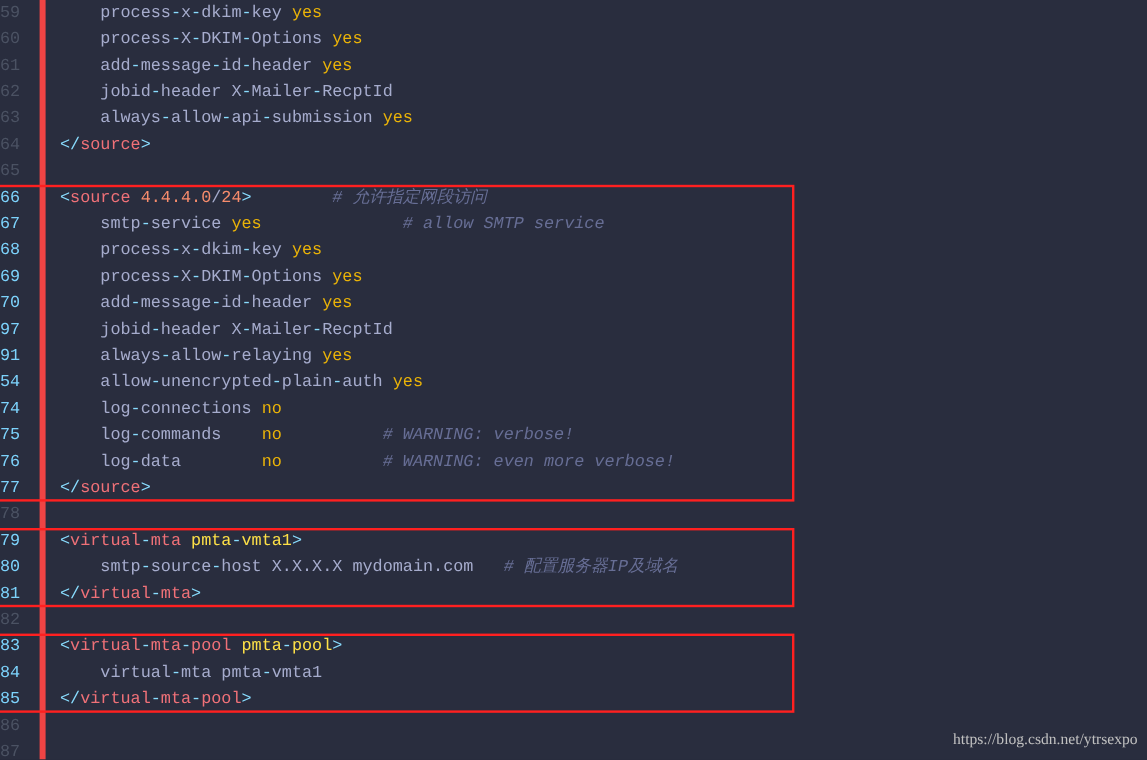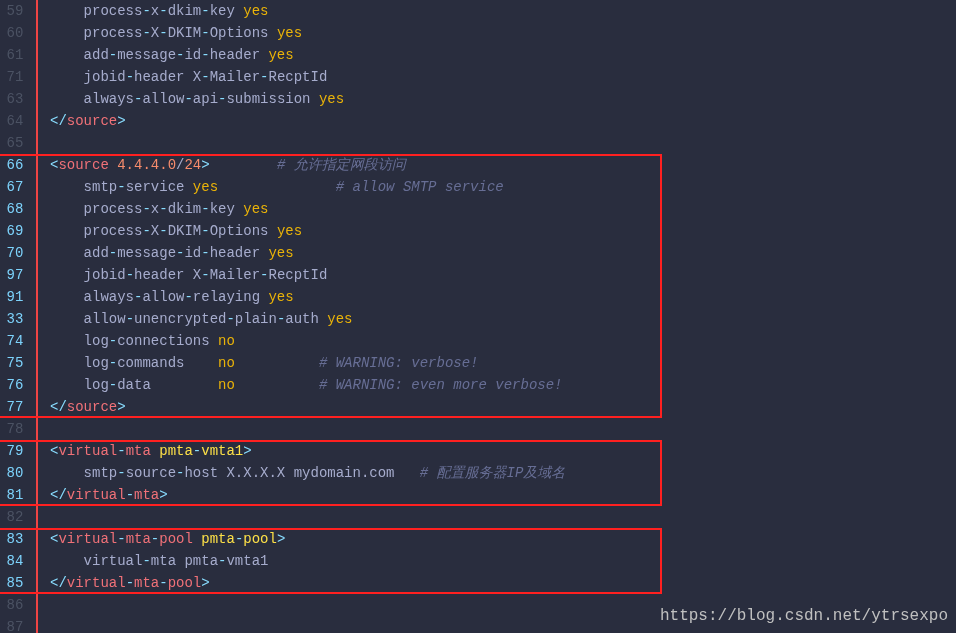--- a/index.html
+++ b/index.html
@@ -17,25 +17,25 @@
   }
   .editor {
     display: flex;
     width: 100%;
     height: 100%;
   }
   .gutter {
     width: 38px;
     background: #292d3e;
     color: #4b5263;
-    text-align: center;
+    text-align: left;
     padding-right: 6px;
     flex-shrink: 0;
     user-select: none;
-    border-right: 2px solid #ef4444;
+    border-right: 5px solid #ef4444;
   }
   .gutter .ln { height: 22px; }
   .gutter .ln.hi { color: #7dd3fc; }
   .code {
     position: relative;
     flex: 1;
     padding-left: 12px;
     color: #a6accd;
     white-space: pre;
   }
@@ -52,44 +52,44 @@
   .hl-box {
     position: absolute;
     border: 2px solid #ff2020;
     pointer-events: none;
   }
   .watermark {
     position: absolute;
     right: 8px;
     bottom: 6px;
     color: #c0c0c0;
-    font-family: Liberation Mono, monospace;
-    font-size: 16px;
+    font-family: Liberation Serif, serif;
+    font-size: 13px;
   }
 </style>
 </head>
 <body>
 
 <div class="editor">
   <div class="gutter" id="gutter">
       <div class="ln">59</div>
       <div class="ln">60</div>
       <div class="ln">61</div>
-      <div class="ln">71</div>
+      <div class="ln">62</div>
       <div class="ln">63</div>
       <div class="ln">64</div>
       <div class="ln">65</div>
       <div class="ln hi">66</div>
       <div class="ln hi">67</div>
       <div class="ln hi">68</div>
       <div class="ln hi">69</div>
       <div class="ln hi">70</div>
       <div class="ln hi">97</div>
       <div class="ln hi">91</div>
-      <div class="ln hi">33</div>
+      <div class="ln hi">54</div>
       <div class="ln hi">74</div>
       <div class="ln hi">75</div>
       <div class="ln hi">76</div>
       <div class="ln hi">77</div>
       <div class="ln">78</div>
       <div class="ln hi">79</div>
       <div class="ln hi">80</div>
       <div class="ln hi">81</div>
       <div class="ln">82</div>
       <div class="ln hi">83</div>

